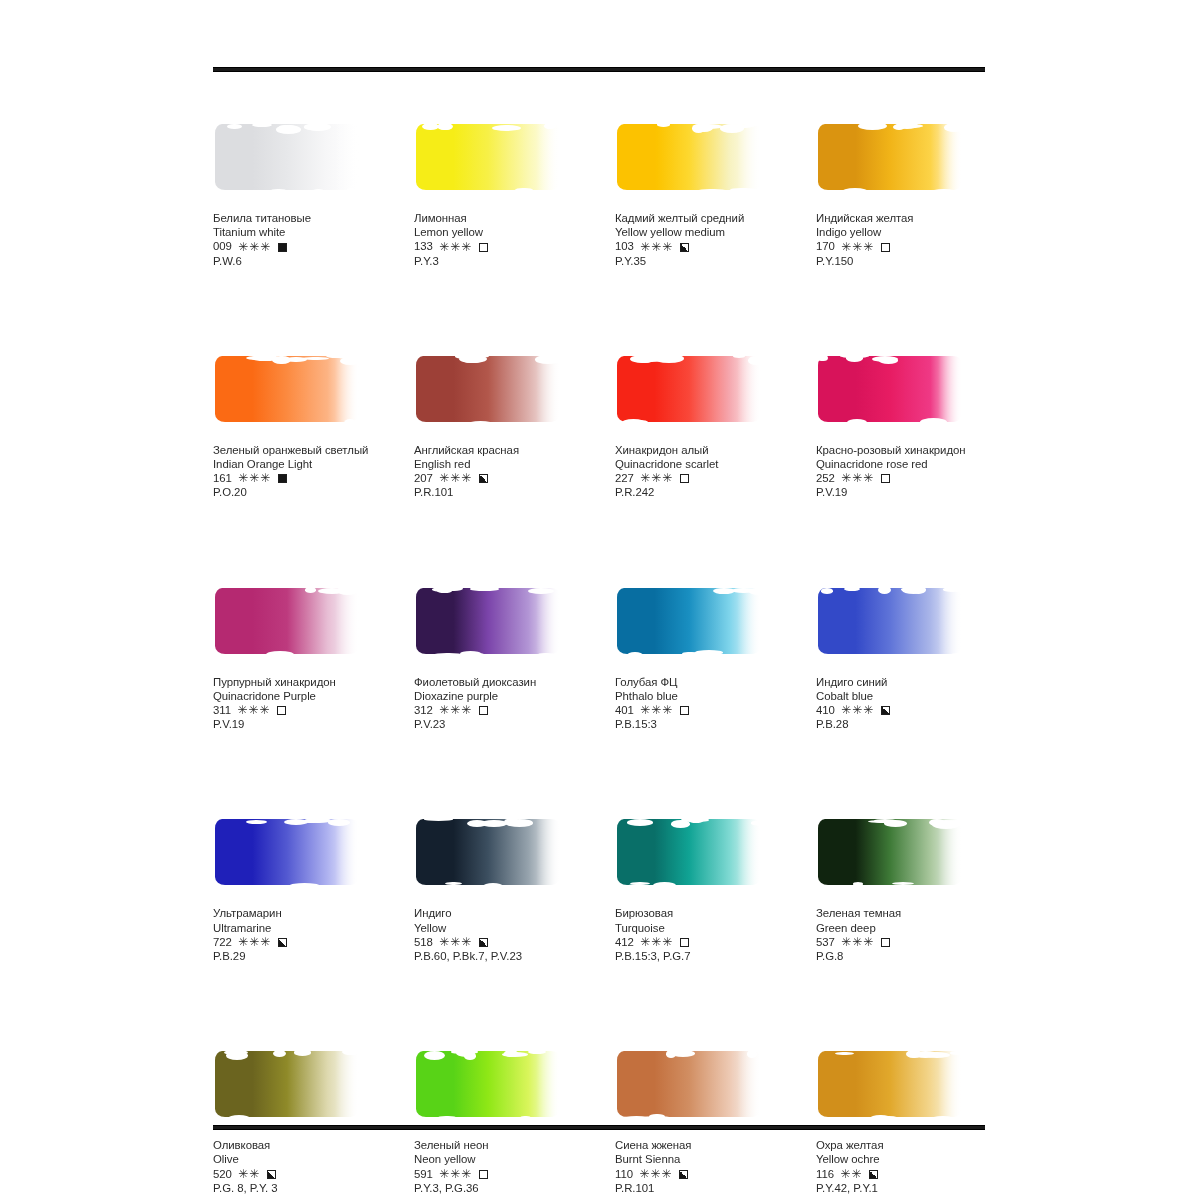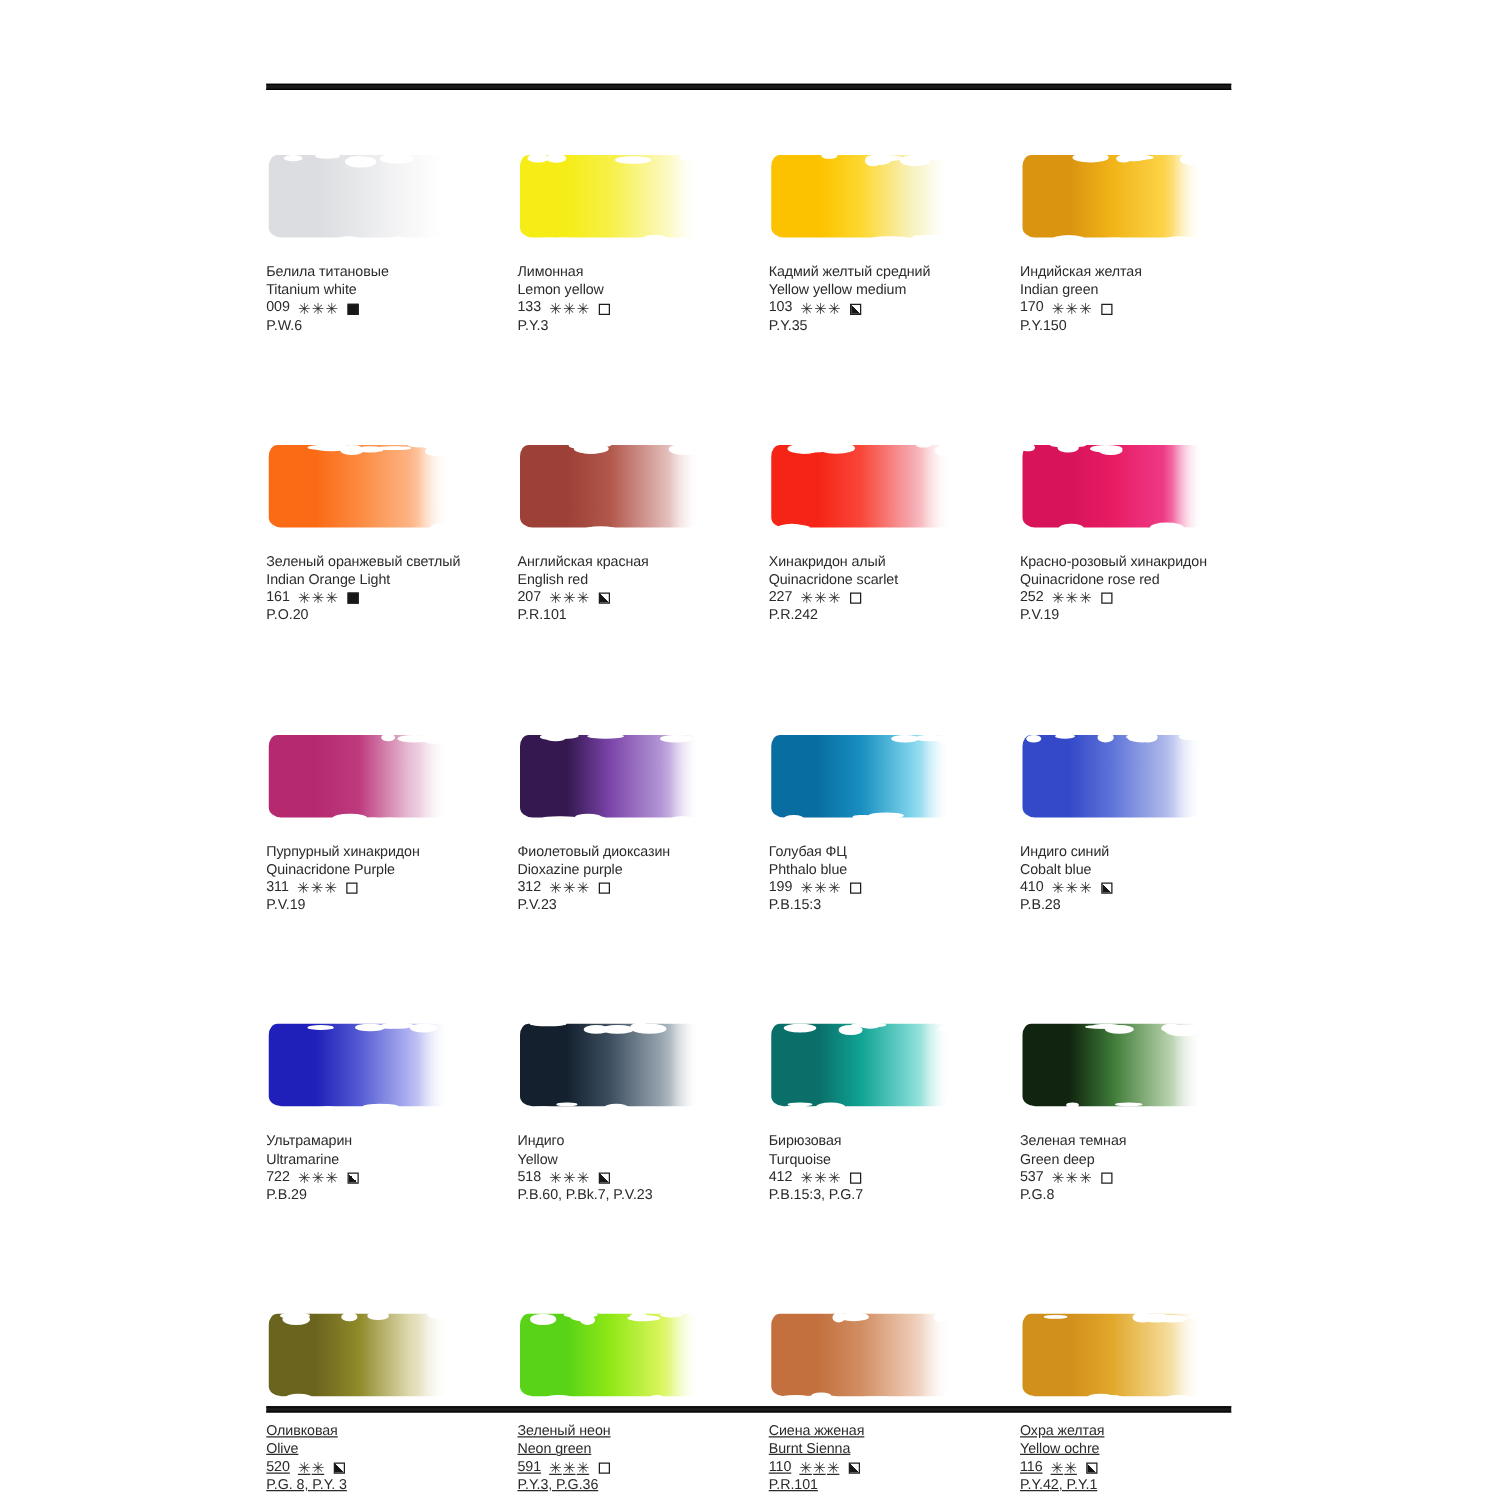--- a/index.html
+++ b/index.html
@@ -235,21 +235,21 @@
               <div class="nick" style="width: 27.7322px; height: 6.38688px; left: 114.124px; top: 69.1774px; border-radius: 50%;"></div>
               <div class="nick" style="width: 24.0612px; height: 4.82403px; left: 63.3473px; top: 69.8516px; border-radius: 50%;"></div>
               <div class="nick" style="width: 28.1926px; height: 8.26178px; left: 24.8039px; top: 68.4479px; border-radius: 50%;"></div>
               <div class="nick" style="width: 20.869px; height: 8.5931px; left: 128.375px; top: 3.3788px; border-radius: 50%;"></div>
               <div class="nick" style="width: 29.1691px; height: 8.25779px; left: 42.2305px; top: 2.16347px; border-radius: 50%;"></div>
               <div class="nick" style="width: 26px; height: 78px; right: 0px; left: auto; top: 0px; background: linear-gradient(to right, rgba(255, 255, 255, 0) 0%, rgb(255, 255, 255) 92%);"></div>
             </div>
           </div>
           <div class="caption">
             <div class="name-ru">Индийская желтая</div>
-            <div class="name-en">Indian green</div>
+            <div class="name-en">Indigo yellow</div>
             <div class="meta">
               <span class="code">170</span>
               <span class="stars">
                 <span class="star">✳</span>
                 <span class="star">✳</span>
                 <span class="star">✳</span>
               </span>
               <span class="opacity transparent"></span>
             </div>
             <div class="pigments">P.Y.150</div>
@@ -458,21 +458,21 @@
               <div class="nick" style="width: 22.3471px; height: 5.92908px; left: 97.5445px; top: 4.39953px; border-radius: 50%;"></div>
               <div class="nick" style="width: 17.7699px; height: 5.09714px; left: 74.9935px; top: 67.9217px; border-radius: 50%;"></div>
               <div class="nick" style="width: 15.8474px; height: 6.13502px; left: 12.0852px; top: 68.3244px; border-radius: 50%;"></div>
               <div class="nick" style="width: 26px; height: 78px; right: 0px; left: auto; top: 0px; background: linear-gradient(to right, rgba(255, 255, 255, 0) 0%, rgb(255, 255, 255) 92%);"></div>
             </div>
           </div>
           <div class="caption">
             <div class="name-ru">Голубая ФЦ</div>
             <div class="name-en">Phthalo blue</div>
             <div class="meta">
-              <span class="code">199</span>
+              <span class="code">401</span>
               <span class="stars">
                 <span class="star">✳</span>
                 <span class="star">✳</span>
                 <span class="star">✳</span>
               </span>
               <span class="opacity transparent"></span>
             </div>
             <div class="pigments">P.B.15:3</div>
           </div>
         </div>
@@ -627,21 +627,21 @@
                 <span class="star">✳</span>
                 <span class="star">✳</span>
                 <span class="star">✳</span>
               </span>
               <span class="opacity transparent"></span>
             </div>
             <div class="pigments">P.G.8</div>
           </div>
         </div>
       </div>
-      <div class="row" style="margin-bottom: 84px; text-decoration: underline;">
+      <div class="row" style="margin-bottom: 84px;">
         <div class="cell">
           <div class="swatch-wrap">
             <div class="swatch">
               <div class="base" style="background: linear-gradient(to right, rgb(107, 100, 32) 0%, rgb(107, 100, 32) 26%, rgb(143, 138, 43) 50%, rgb(222, 217, 176) 78%, rgb(255, 255, 255) 100%); background-blend-mode: multiply; filter: saturate(1.02);"></div>
               <div class="nick" style="width: 10.4376px; height: 6.02397px; left: 22.5091px; top: 3.17485px; border-radius: 50%;"></div>
               <div class="nick" style="width: 12.2088px; height: 3.68247px; left: 29.795px; top: 70.9956px; border-radius: 50%;"></div>
               <div class="nick" style="width: 22.2236px; height: 8.70467px; left: 12.899px; top: 4.18982px; border-radius: 50%;"></div>
               <div class="nick" style="width: 27.6644px; height: 4.39016px; left: 127.419px; top: 70.9874px; border-radius: 50%;"></div>
               <div class="nick" style="width: 17.3258px; height: 6.23983px; left: 80.7668px; top: 2.17666px; border-radius: 50%;"></div>
               <div class="nick" style="width: 23.7185px; height: 5.55785px; left: 10.8917px; top: 2.57198px; border-radius: 50%;"></div>
@@ -676,21 +676,21 @@
               <div class="nick" style="width: 12.3088px; height: 7.86151px; left: 49.5699px; top: 4.71142px; border-radius: 50%;"></div>
               <div class="nick" style="width: 10.6687px; height: 4.53815px; left: 106.36px; top: 68.4426px; border-radius: 50%;"></div>
               <div class="nick" style="width: 26.2806px; height: 3.41865px; left: 37.3337px; top: 2.89756px; border-radius: 50%;"></div>
               <div class="nick" style="width: 20.3571px; height: 4.60738px; left: 22.8602px; top: 68.379px; border-radius: 50%;"></div>
               <div class="nick" style="width: 18.6142px; height: 3.9862px; left: 113.786px; top: 2.84031px; border-radius: 50%;"></div>
               <div class="nick" style="width: 26px; height: 78px; right: 0px; left: auto; top: 0px; background: linear-gradient(to right, rgba(255, 255, 255, 0) 0%, rgb(255, 255, 255) 92%);"></div>
             </div>
           </div>
           <div class="caption">
             <div class="name-ru">Зеленый неон</div>
-            <div class="name-en">Neon green</div>
+            <div class="name-en">Neon yellow</div>
             <div class="meta">
               <span class="code">591</span>
               <span class="stars">
                 <span class="star">✳</span>
                 <span class="star">✳</span>
                 <span class="star">✳</span>
               </span>
               <span class="opacity transparent"></span>
             </div>
             <div class="pigments">P.Y.3, P.G.36</div>

